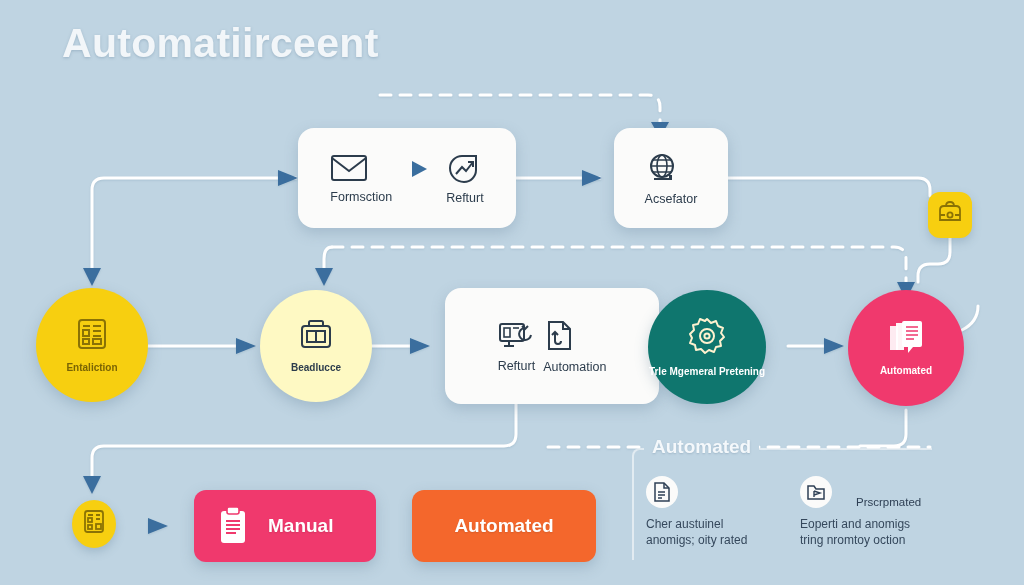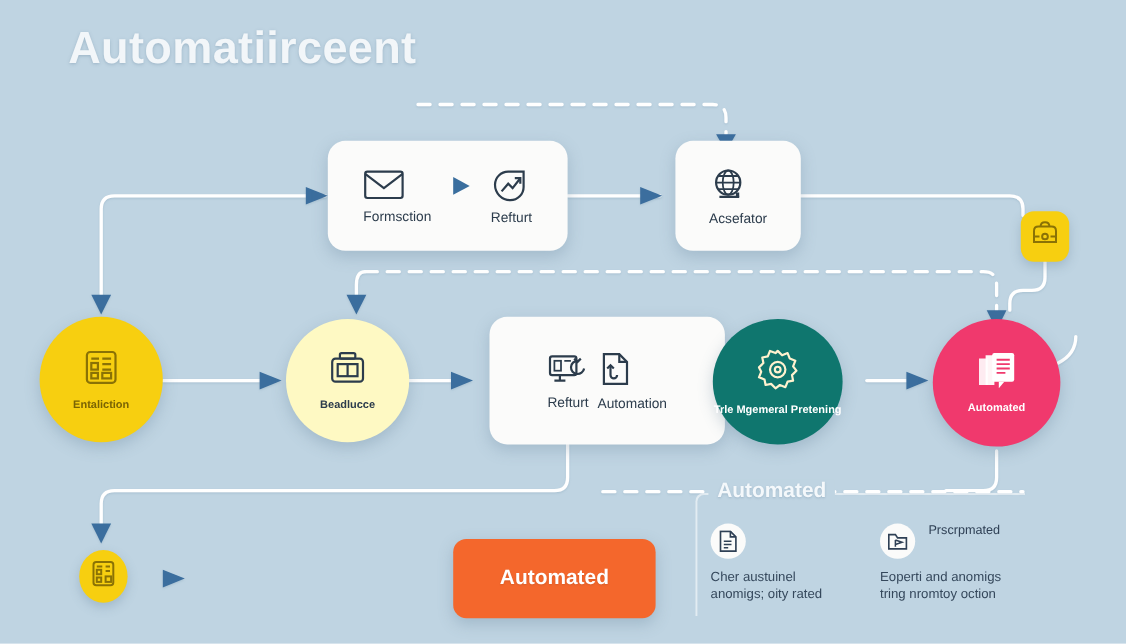--- a/index.html
+++ b/index.html
@@ -119,21 +119,21 @@
     color: #f4f8fb;
     text-shadow: 0 1px 2px rgba(90,120,145,.3);
   }
   .legend-items {
     position: absolute;
     left: 12px; top: 26px;
     display: flex;
     gap: 34px;
   }
   .legend-item { width: 120px; }
-  .legend-head { display: flex; align-items: flex-start; gap: 12px; }
+  .legend-head { display: flex; align-items: flex-end; gap: 24px; }
   .legend-dot {
     width: 32px; height: 32px;
     border-radius: 50%;
     background: #fbfbfa;
     display: flex; align-items: center; justify-content: center;
     flex: 0 0 32px;
   }
   .legend-name {
     font-size: 11.5px;
     color: #2f4055;
@@ -361,20 +361,30 @@
       <svg width="24" height="26" viewBox="0 0 24 26">
         <rect x="3" y="2" width="18" height="21" rx="2.5" fill="none" stroke="#8a7205" stroke-width="1.8"></rect>
         <path d="M6 6 H11 M14 6 H18 M14 10 H18" stroke="#8a7205" stroke-width="1.8"></path>
         <rect x="6" y="9" width="4" height="4" fill="none" stroke="#8a7205" stroke-width="1.8"></rect>
         <rect x="6" y="16" width="4" height="4" fill="none" stroke="#8a7205" stroke-width="1.8"></rect>
         <rect x="14" y="15" width="5" height="5" fill="none" stroke="#8a7205" stroke-width="1.8"></rect>
       </svg>
     </span>
   </div>
 
+  <div class="pill" style="left:194px; top:490px; width:182px; height:72px; background:#f0396d; padding-left:22px;">
+    <span style="line-height:0; margin-right:18px;">
+      <svg width="34" height="40" viewBox="0 0 34 40">
+        <rect x="5" y="5" width="24" height="32" rx="3" fill="#ffffff"></rect>
+        <rect x="11" y="1" width="12" height="7" rx="2" fill="#ffffff" stroke="#f0396d" stroke-width="1.6"></rect>
+        <path d="M10 15 H24 M10 19 H24 M10 23 H24 M10 27 H20" stroke="#f0396d" stroke-width="1.8"></path>
+      </svg>
+    </span>
+    <span class="pill-label">Manual</span>
+  </div>
 
   <div class="pill" style="left:412px; top:490px; width:184px; height:72px; background:#f4672c; justify-content:center;">
     <span class="pill-label">Automated</span>
   </div>
 
   <div class="legend">
     <div class="legend-title">Automated</div>
     <div class="legend-items">
 
       <div class="legend-item">

